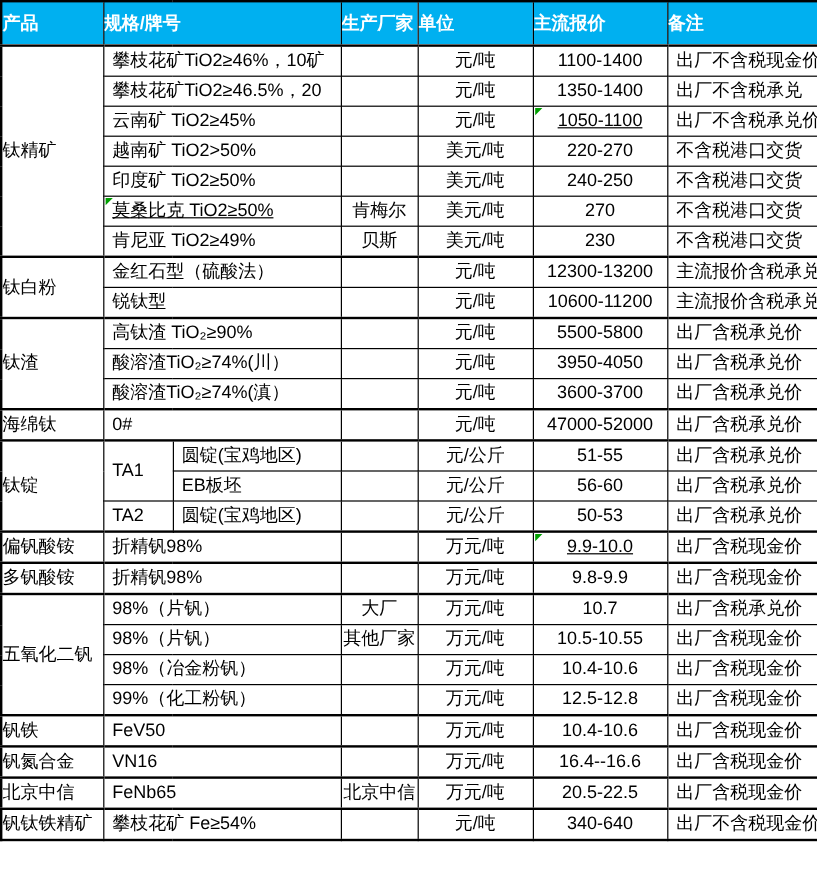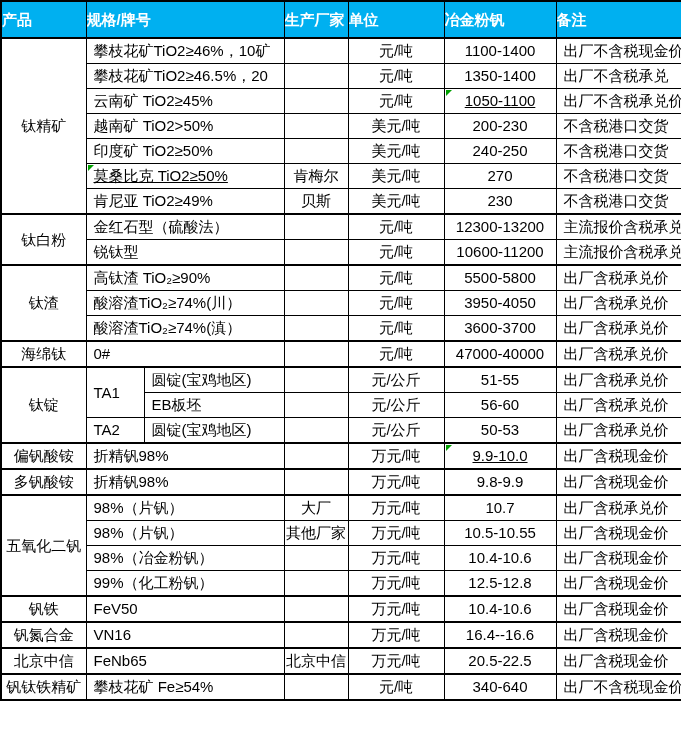--- a/index.html
+++ b/index.html
@@ -19,21 +19,21 @@
     overflow:hidden;white-space:nowrap;
     vertical-align:middle;padding:0;
   }
   thead th{
     background:var(--hbg,#00b0f0);color:var(--htx,#fff);
     font-weight:bold;height:35px;text-align:left;
     border-bottom:2px solid var(--bd,#000);
   }
   tbody td{height:24px;}
   tr.gstart td{border-top:2px solid var(--bd,#000);}
-  .c-product{text-align:center;}
+  .c-product{}
   .c-spec,.c-spec2,.c-brand,.c-note{text-align:left;padding:0 1px 0 7px;}
   .c-maker,.c-unit,.c-price{text-align:center;}
   td.has-flag{position:relative;text-decoration:underline;}
   .flag-tri{
     position:absolute;top:1px;left:1px;width:0;height:0;
     border-top:6px solid var(--flag,#00a000);
     border-right:6px solid transparent;
   }
 </style>
 </head>
@@ -48,21 +48,21 @@
     <col style="width:96px">
     <col style="width:112px">
     <col style="width:126px">
   </colgroup>
   <thead>
     <tr id="head-row">
         <th>产品</th>
         <th colspan="2">规格/牌号</th>
         <th>生产厂家</th>
         <th>单位</th>
-        <th>冶金粉钒</th>
+        <th>主流报价</th>
         <th>备注</th>
       </tr>
   </thead>
   <tbody id="table-body">
       <tr class="gstart">
         <td class="c-product" rowspan="7">钛精矿</td>
         <td class="c-spec" colspan="2">攀枝花矿TiO2≥46%，10矿</td>
         <td class="c-maker"></td>
         <td class="c-unit">元/吨</td>
         <td class="c-price">1100-1400</td>
@@ -79,21 +79,21 @@
         <td class="c-spec" colspan="2">云南矿 TiO2≥45%</td>
         <td class="c-maker"></td>
         <td class="c-unit">元/吨</td>
         <td class="c-price has-flag">1050-1100<span class="flag-tri"></span></td>
         <td class="c-note">出厂不含税承兑价</td>
       </tr>
       <tr>
         <td class="c-spec" colspan="2">越南矿 TiO2&gt;50%</td>
         <td class="c-maker"></td>
         <td class="c-unit">美元/吨</td>
-        <td class="c-price">200-230</td>
+        <td class="c-price">220-270</td>
         <td class="c-note">不含税港口交货</td>
       </tr>
       <tr>
         <td class="c-spec" colspan="2">印度矿 TiO2≥50%</td>
         <td class="c-maker"></td>
         <td class="c-unit">美元/吨</td>
         <td class="c-price">240-250</td>
         <td class="c-note">不含税港口交货</td>
       </tr>
       <tr>
@@ -145,21 +145,21 @@
         <td class="c-maker"></td>
         <td class="c-unit">元/吨</td>
         <td class="c-price">3600-3700</td>
         <td class="c-note">出厂含税承兑价</td>
       </tr>
       <tr class="gstart">
         <td class="c-product" rowspan="1">海绵钛</td>
         <td class="c-spec" colspan="2">0#</td>
         <td class="c-maker"></td>
         <td class="c-unit">元/吨</td>
-        <td class="c-price">47000-40000</td>
+        <td class="c-price">47000-52000</td>
         <td class="c-note">出厂含税承兑价</td>
       </tr>
       <tr class="gstart">
         <td class="c-product" rowspan="3">钛锭</td>
         <td class="c-brand" rowspan="2">TA1</td>
         <td class="c-spec2">圆锭(宝鸡地区)</td>
         <td class="c-maker"></td>
         <td class="c-unit">元/公斤</td>
         <td class="c-price">51-55</td>
         <td class="c-note">出厂含税承兑价</td>

